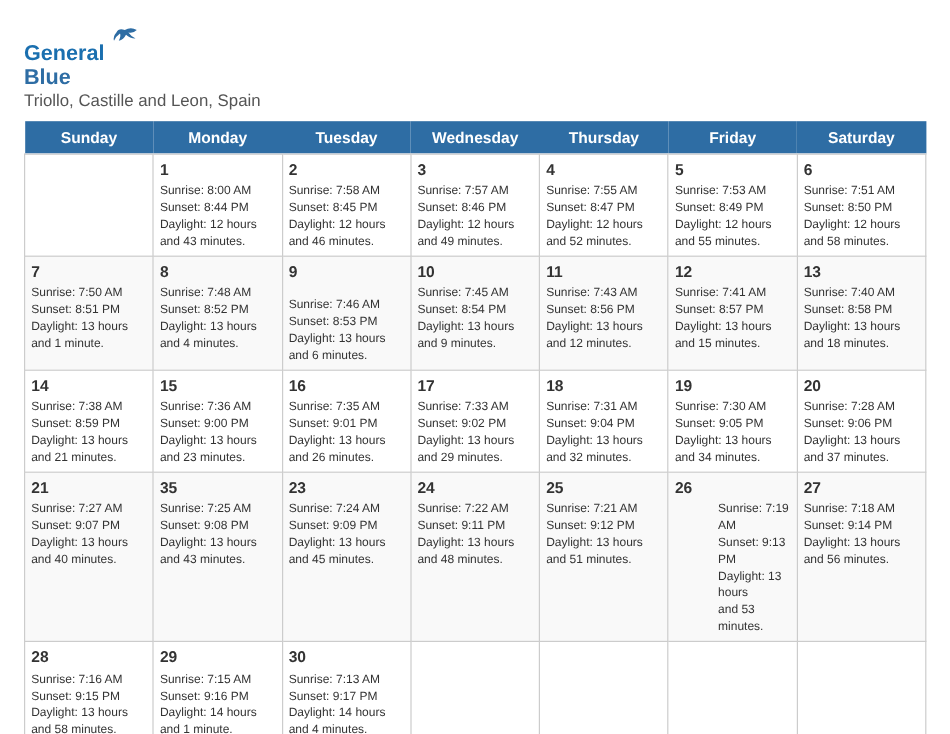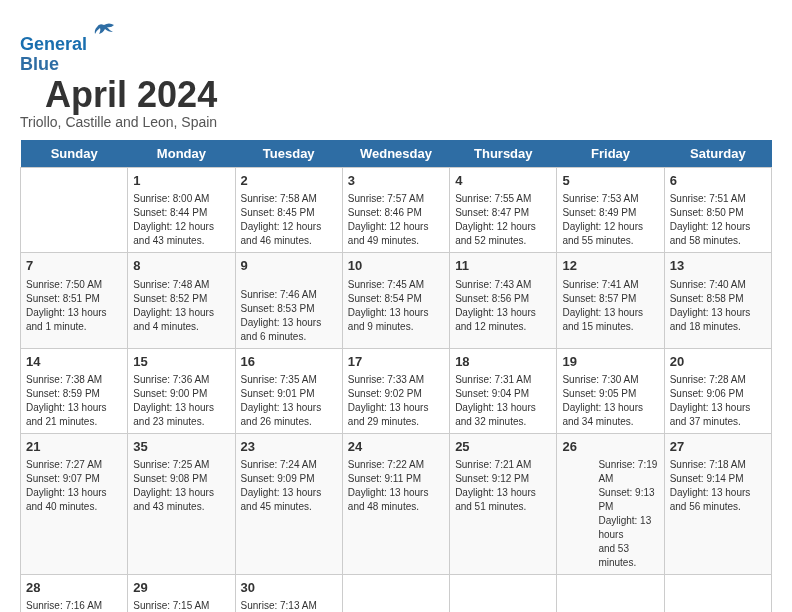--- a/index.html
+++ b/index.html
@@ -98,21 +98,20 @@
     <div>
       <div class="logo-text">
         <span>General</span><svg class="logo-bird" viewBox="0 0 30 30">
             <path d="M15 5 Q20 2 25 5 Q22 8 18 7 Q20 10 24 12 Q19 12 16 9 Q14 13 10 14 Q12 10 11 8 Q8 10 6 14 Q5 10 8 7 Q10 3 15 5Z" fill="#2e6da4"></path>
           </svg>
         <br><span style="color:#2e6da4;">Blue</span>
       </div>
     </div>
   </div>
   <div class="title-block">
-    <div class="month-title">April 2024</div>
     <div class="subtitle">Triollo, Castille and Leon, Spain</div>
   </div>
 </div>
 
 <table>
   <thead>
     <tr id="days-header">
         <th>Sunday</th>
         <th>Monday</th>
         <th>Tuesday</th>

